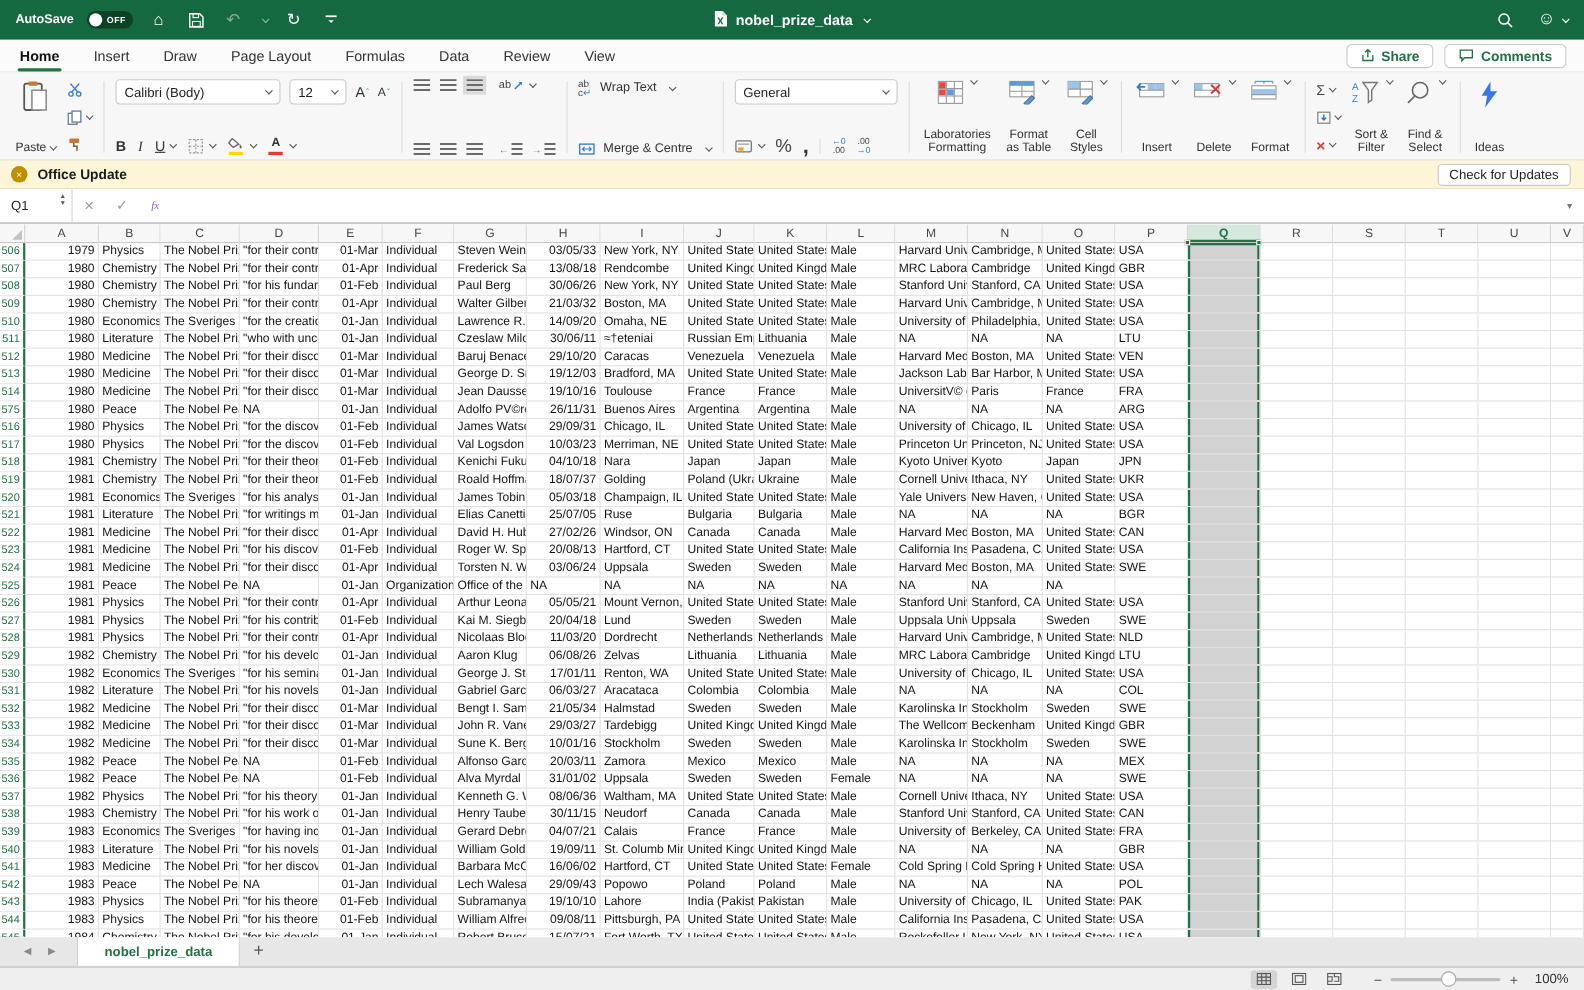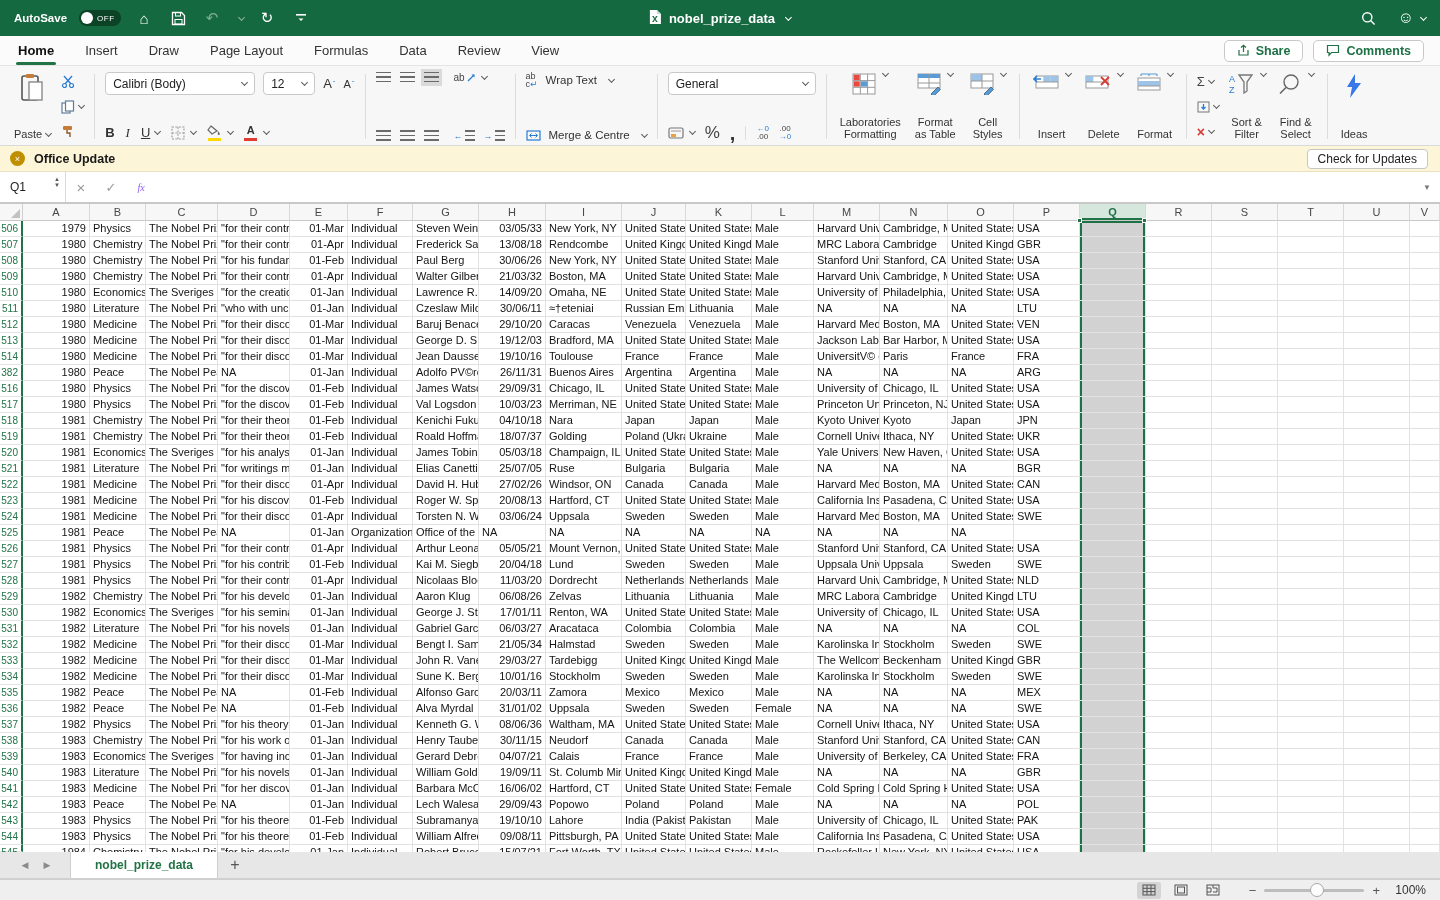--- a/index.html
+++ b/index.html
@@ -5,21 +5,21 @@
   *{box-sizing:border-box;margin:0;padding:0}
   html,body{width:1440px;height:900px;overflow:hidden}
   body{font-family:"Liberation Sans","DejaVu Sans",sans-serif;background:#fff;color:#1a1a1a}
 
   
   #titlebar{height:36px;background:#156940;display:flex;align-items:center;color:#fff;position:relative;padding:0 14px}
   .tb-left{display:flex;align-items:center;gap:12px}
   .autosave-lbl{font-size:11.5px;font-weight:700}
   .toggle{width:42px;height:16px;border-radius:9px;background:#0c4226;display:flex;align-items:center;padding:2px;gap:4px;cursor:pointer}
   .knob{width:12px;height:12px;border-radius:50%;background:#fff}
-  .toggle-state{font-size:8px;font-weight:400;letter-spacing:.5px}
+  .toggle-state{font-size:8px;font-weight:700;letter-spacing:.5px}
   .tb-ic{width:22px;height:22px;display:flex;align-items:center;justify-content:center;font-size:15px;color:#fff}
   .tb-ic.dis{opacity:.45}
   .chev{width:5px;height:5px;border-right:1.4px solid currentColor;border-bottom:1.4px solid currentColor;transform:rotate(45deg);display:inline-block;margin-left:4px;margin-top:-2px;color:#5a5a5a}
   .chev.w{color:#fff}
   .tb-center{position:absolute;left:50%;transform:translateX(-50%);display:flex;align-items:center;gap:7px;font-size:13px;font-weight:600}
   .tb-right{margin-left:auto;display:flex;align-items:center;gap:16px}
 
   
   #tabrow{height:30px;background:#fbfbfb;display:flex;align-items:center;padding:0 16px;border-bottom:1px solid #e4e4e4}
   #menu-tabs{display:flex;gap:27px;align-items:center}
@@ -782,21 +782,21 @@
       <div class="cell" style="width:66px">France</div>
       <div class="cell" style="width:66px">FRA</div>
       <div class="cell selcol" style="width:66px"></div>
       <div class="cell" style="width:66px"></div>
       <div class="cell" style="width:66px"></div>
       <div class="cell" style="width:66px"></div>
       <div class="cell" style="width:66px"></div>
       <div class="cell" style="width:30px"></div>
     </div>
     <div class="grow">
-      <div class="rh">382</div>
+      <div class="rh">575</div>
       <div class="cell r" style="width:67px">1980</div>
       <div class="cell" style="width:56px">Peace</div>
       <div class="cell" style="width:72px">The Nobel Peace Prize</div>
       <div class="cell" style="width:72px">NA</div>
       <div class="cell r" style="width:58px">01-Jan</div>
       <div class="cell" style="width:65px">Individual</div>
       <div class="cell" style="width:66px">Adolfo PV©rez Esquivel</div>
       <div class="cell r" style="width:67px">26/11/31</div>
       <div class="cell" style="width:76px">Buenos Aires</div>
       <div class="cell" style="width:64px">Argentina</div>

